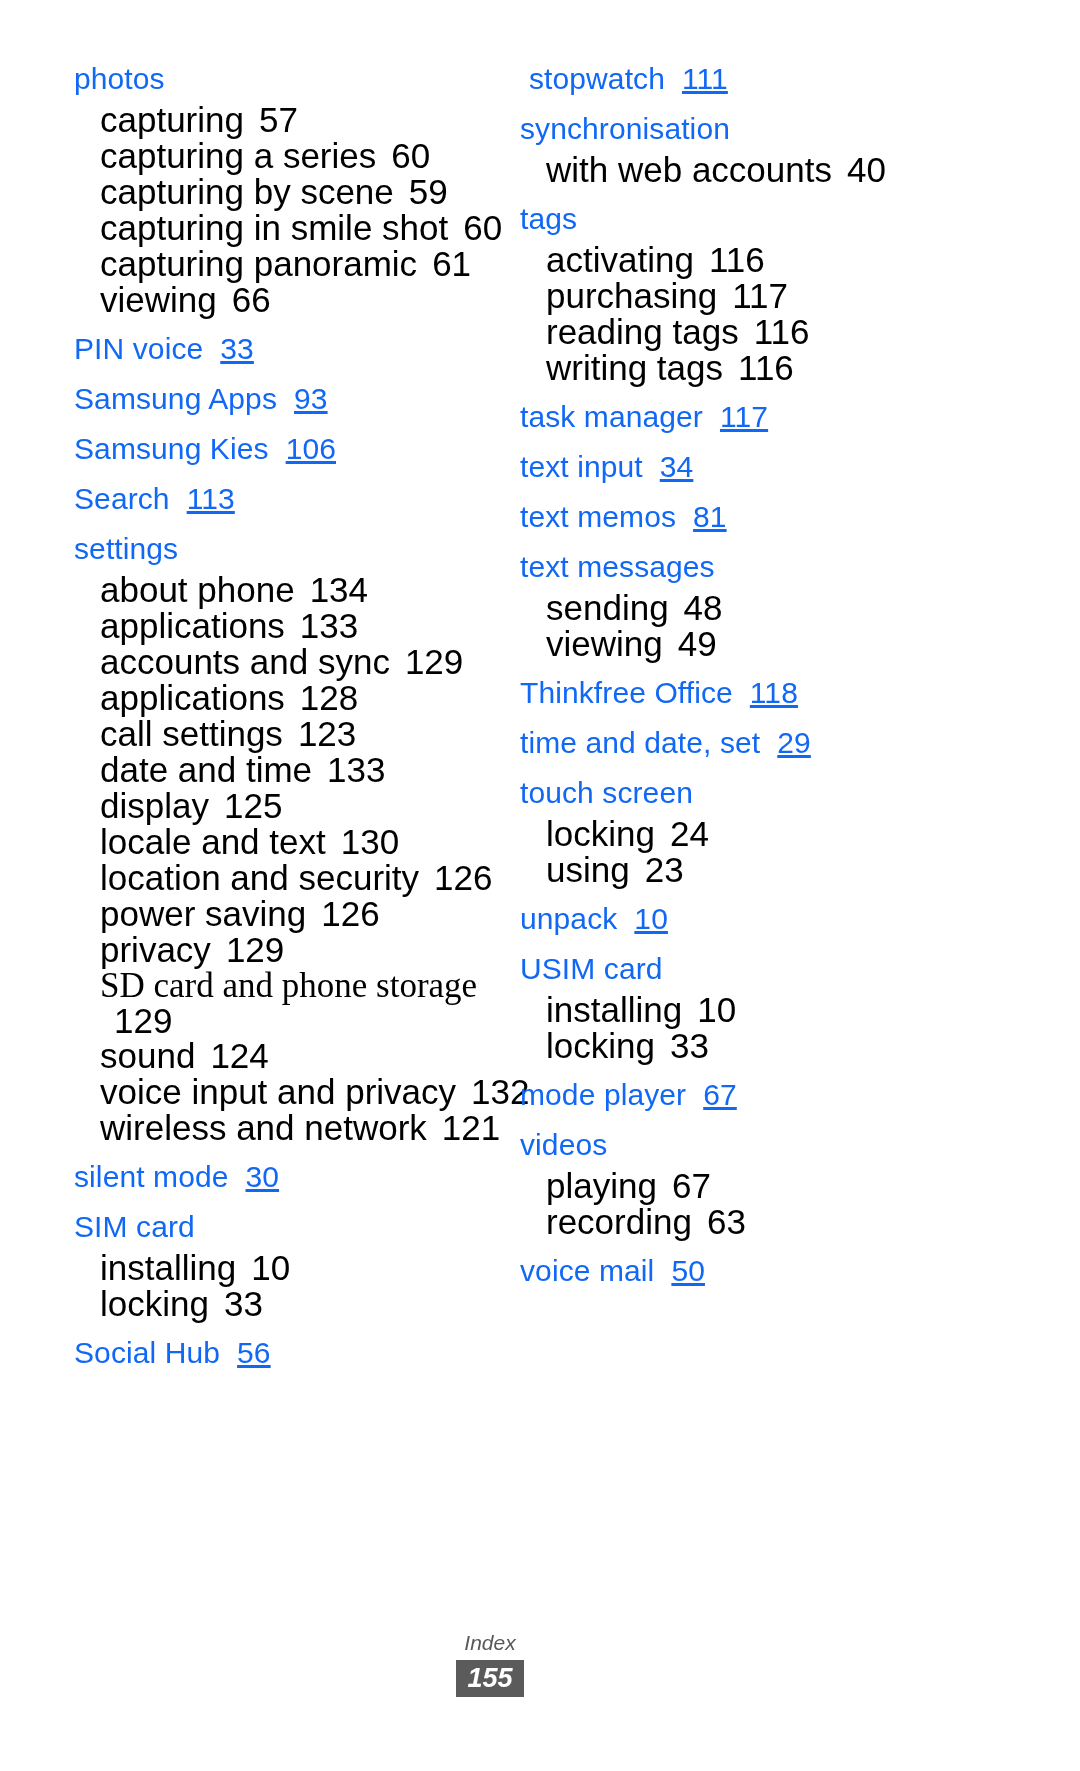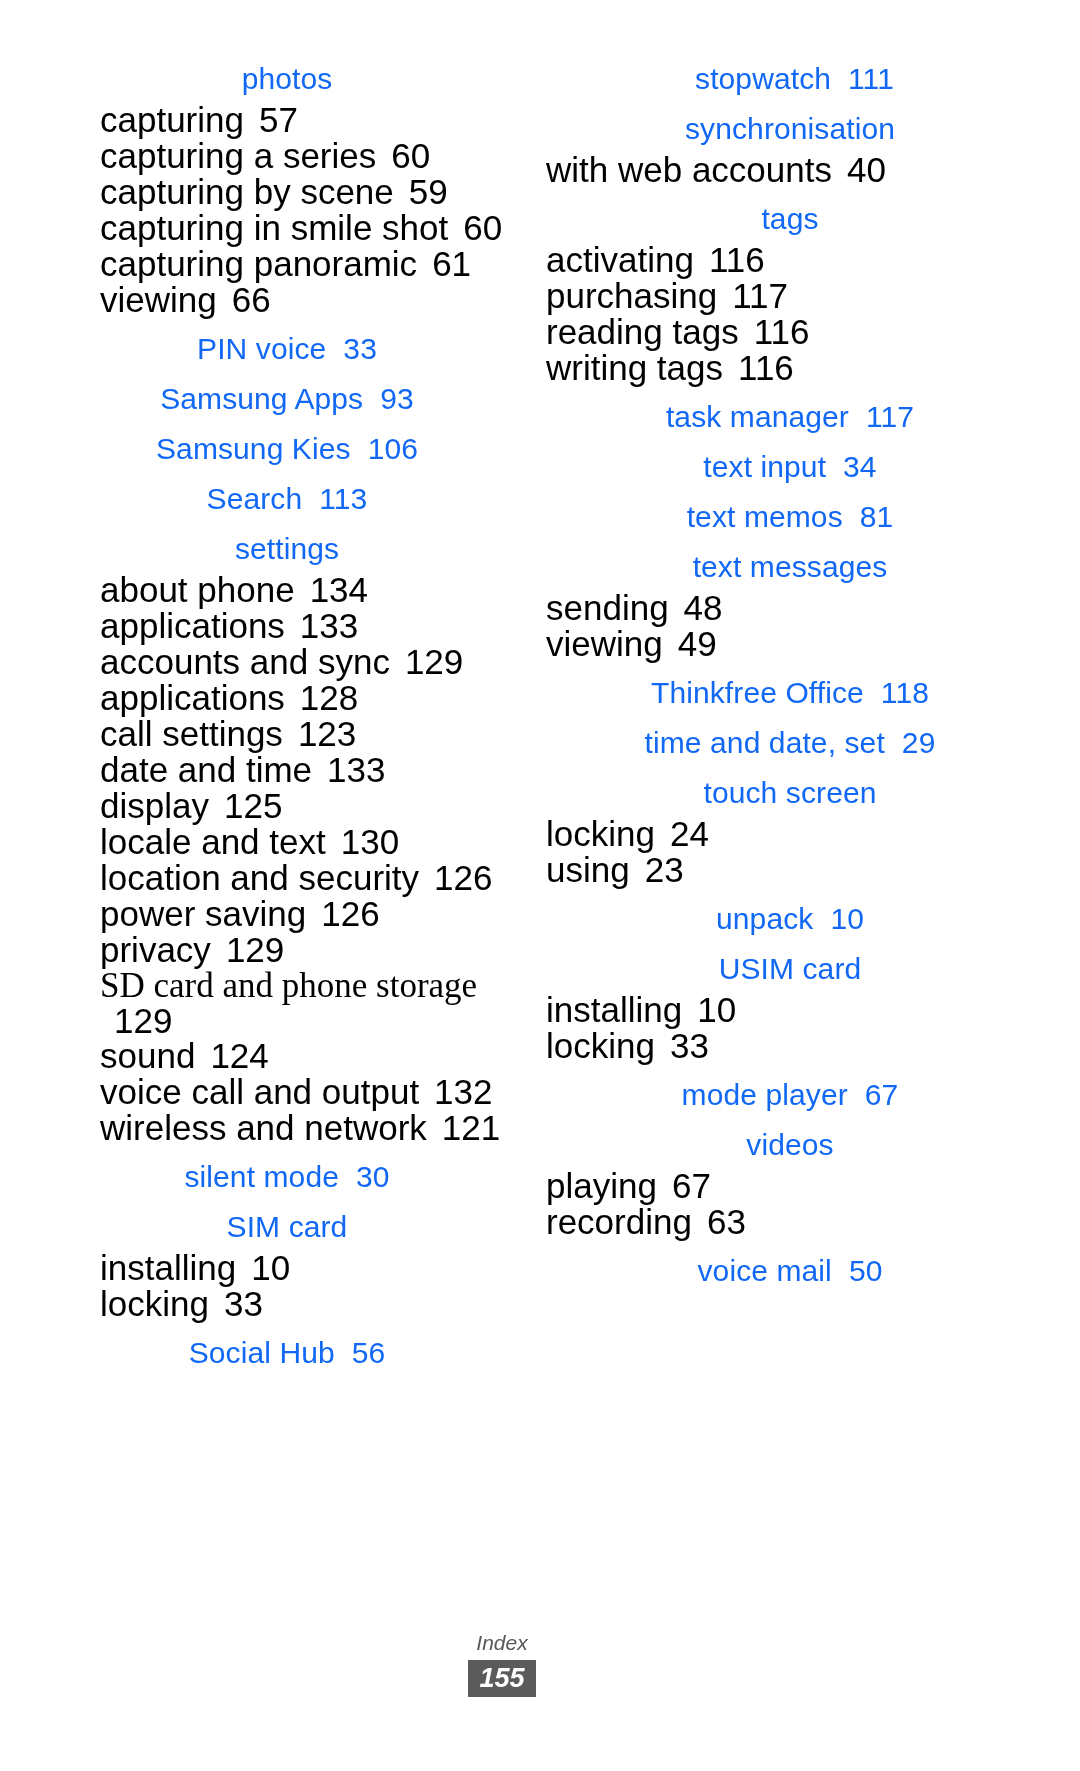--- a/index.html
+++ b/index.html
@@ -51,24 +51,24 @@
     margin: 0 0 4px 0;
   }
 
   
   .index-heading {
     color: #1168f5;
     font-size: 30px;
     line-height: 46px;
     letter-spacing: 0.1px;
     white-space: nowrap;
-    text-align: center;
   }
   .index-heading .entry-page {
     margin-left: 17px;
+    text-decoration: underline;
   }
   
   .index-heading.indent-extra {
     padding-left: 9px;
   }
 
   
   .index-sub {
     color: #000000;
     font-size: 35px;
@@ -97,21 +97,21 @@
   }
 
   
   .index-group.has-subs {
     margin-bottom: 8px;
   }
 
   
   #page-footer {
     position: absolute;
-    left: 12px;
+    left: 0;
     top: 1630px;
     width: 980px;
     text-align: center;
   }
   #footer-section-label {
     font-family: "Liberation Sans", "DejaVu Sans", sans-serif;
     font-style: italic;
     font-size: 21px;
     color: #585858;
     line-height: 26px;
@@ -164,21 +164,21 @@
           <div class="index-sub"><span class="entry-label">applications</span><span class="entry-page">128</span></div>
           <div class="index-sub"><span class="entry-label">call settings</span><span class="entry-page">123</span></div>
           <div class="index-sub"><span class="entry-label">date and time</span><span class="entry-page">133</span></div>
           <div class="index-sub"><span class="entry-label">display</span><span class="entry-page">125</span></div>
           <div class="index-sub"><span class="entry-label">locale and text</span><span class="entry-page">130</span></div>
           <div class="index-sub"><span class="entry-label">location and security</span><span class="entry-page">126</span></div>
           <div class="index-sub"><span class="entry-label">power saving</span><span class="entry-page">126</span></div>
           <div class="index-sub"><span class="entry-label">privacy</span><span class="entry-page">129</span></div>
           <div class="index-sub wrap"><span class="entry-label">SD card and phone storage</span><span class="entry-page">129</span></div>
           <div class="index-sub"><span class="entry-label">sound</span><span class="entry-page">124</span></div>
-          <div class="index-sub"><span class="entry-label">voice call and output</span><span class="entry-page">132</span></div>
+          <div class="index-sub"><span class="entry-label">voice input and privacy</span><span class="entry-page">132</span></div>
           <div class="index-sub"><span class="entry-label">wireless and network</span><span class="entry-page">121</span></div>
         </div>
         <div class="index-group">
           <div class="index-heading"><span class="entry-label">silent mode</span><span class="entry-page">30</span></div>
         </div>
         <div class="index-group has-subs">
           <div class="index-heading"><span class="entry-label">SIM card</span></div>
           <div class="index-sub"><span class="entry-label">installing</span><span class="entry-page">10</span></div>
           <div class="index-sub"><span class="entry-label">locking</span><span class="entry-page">33</span></div>
         </div>

